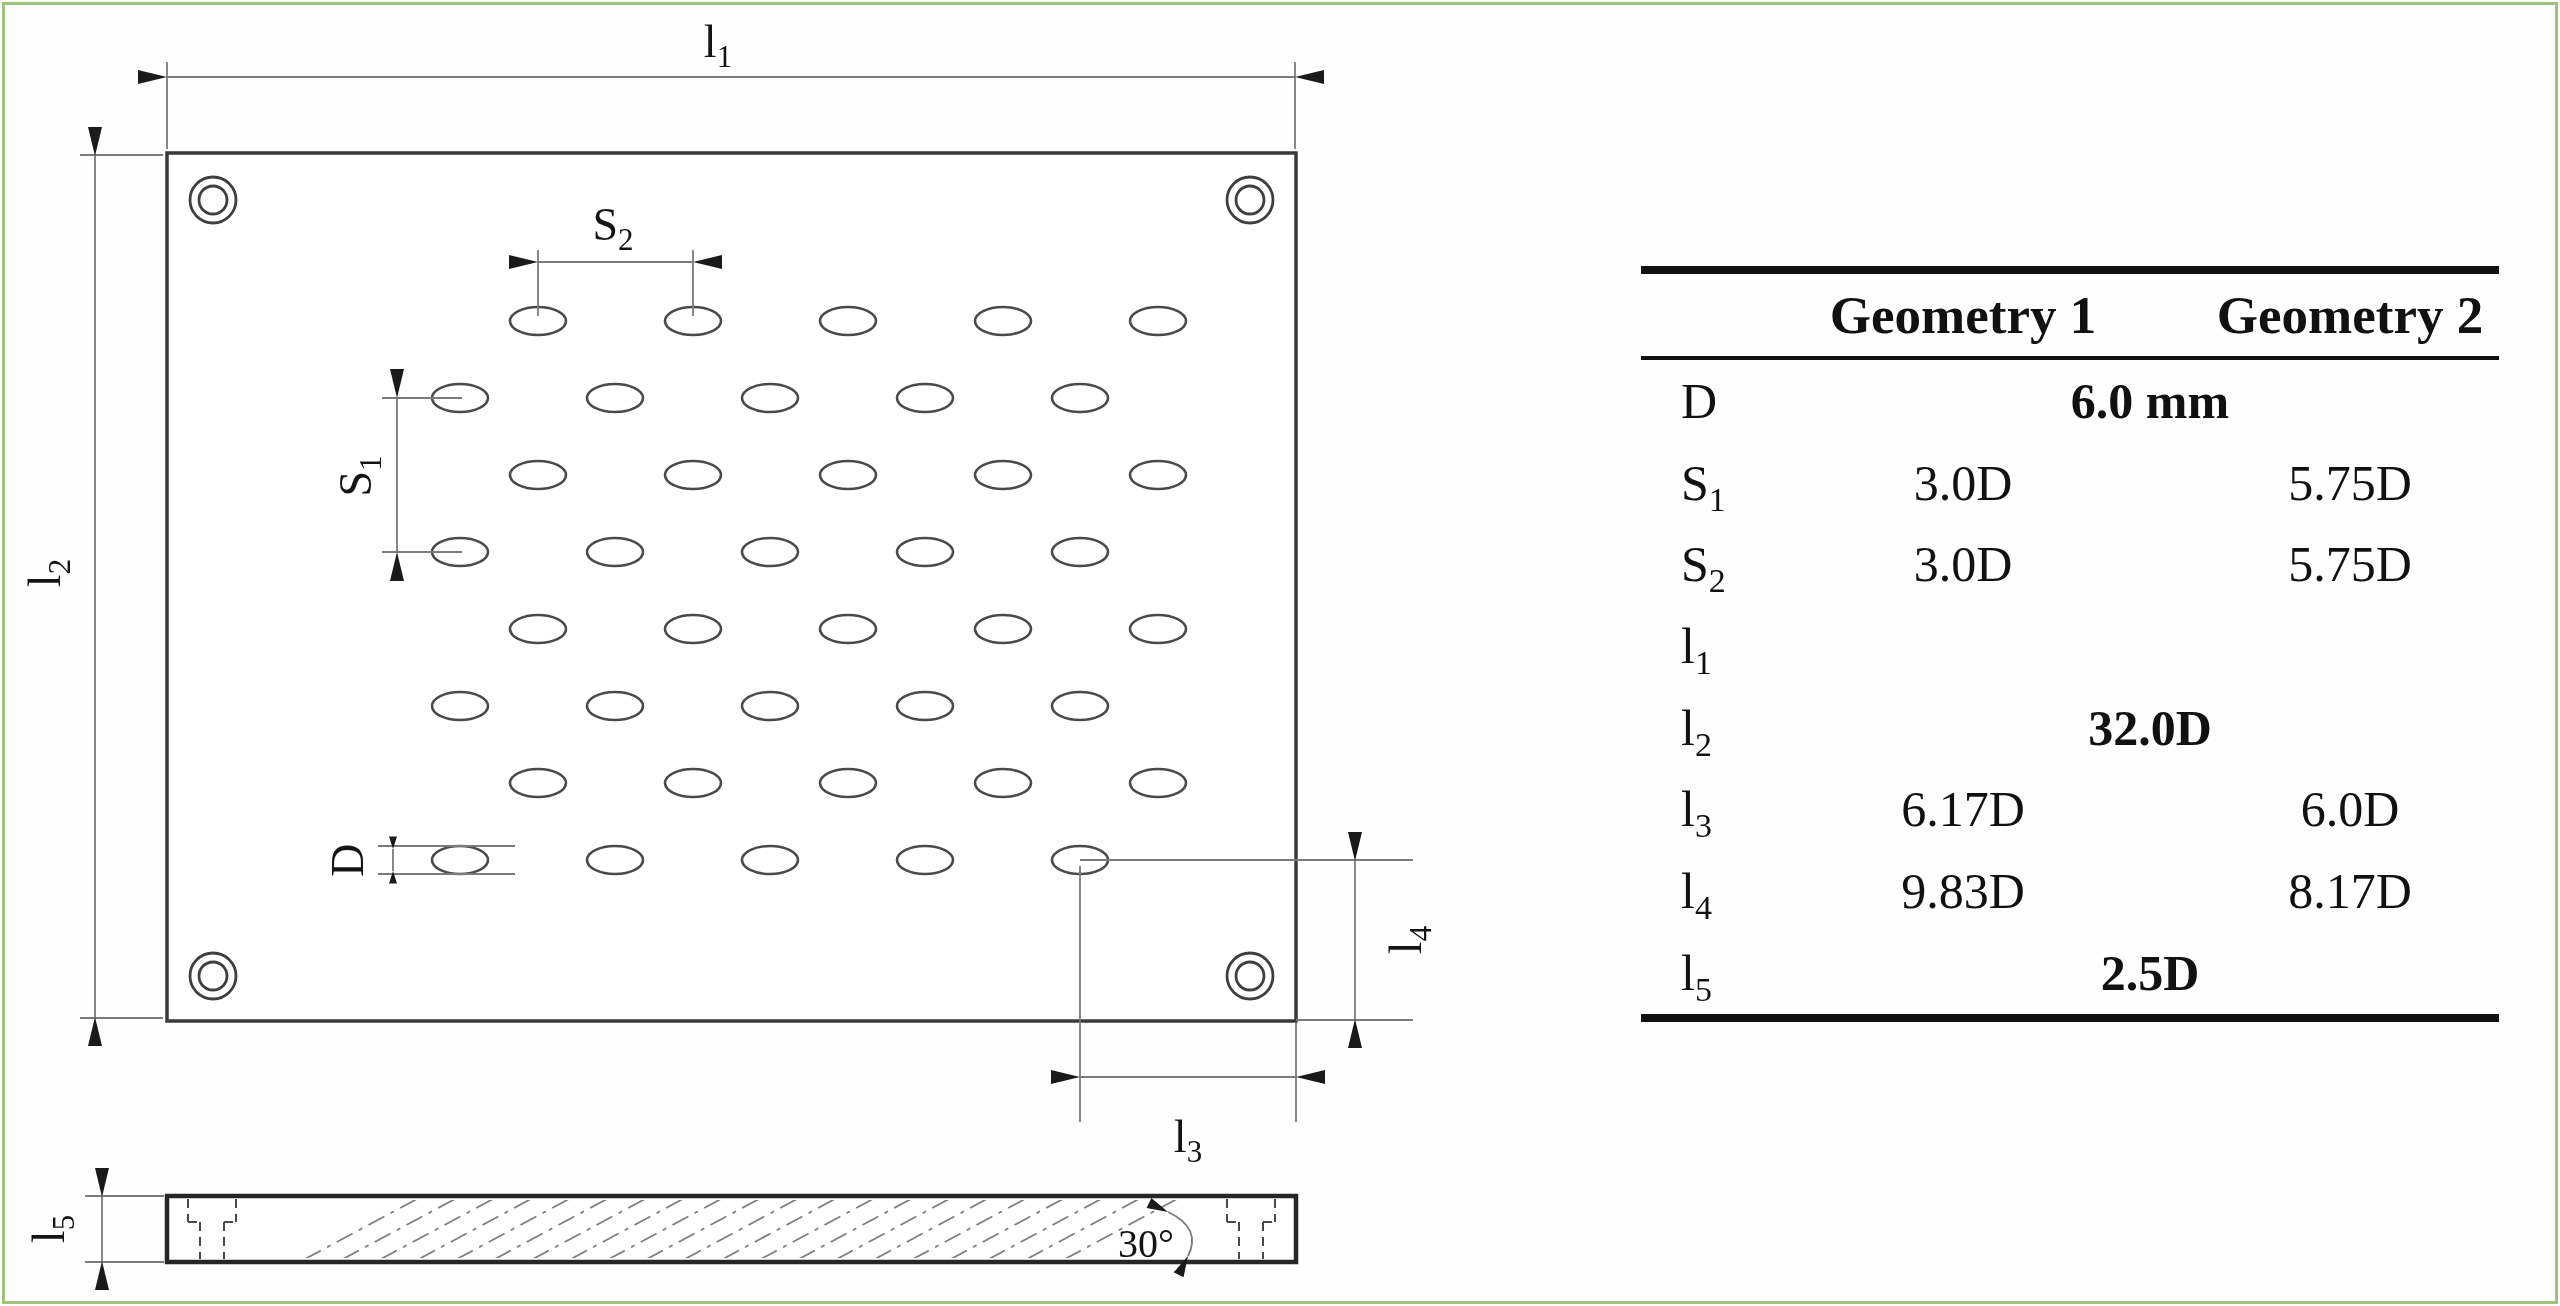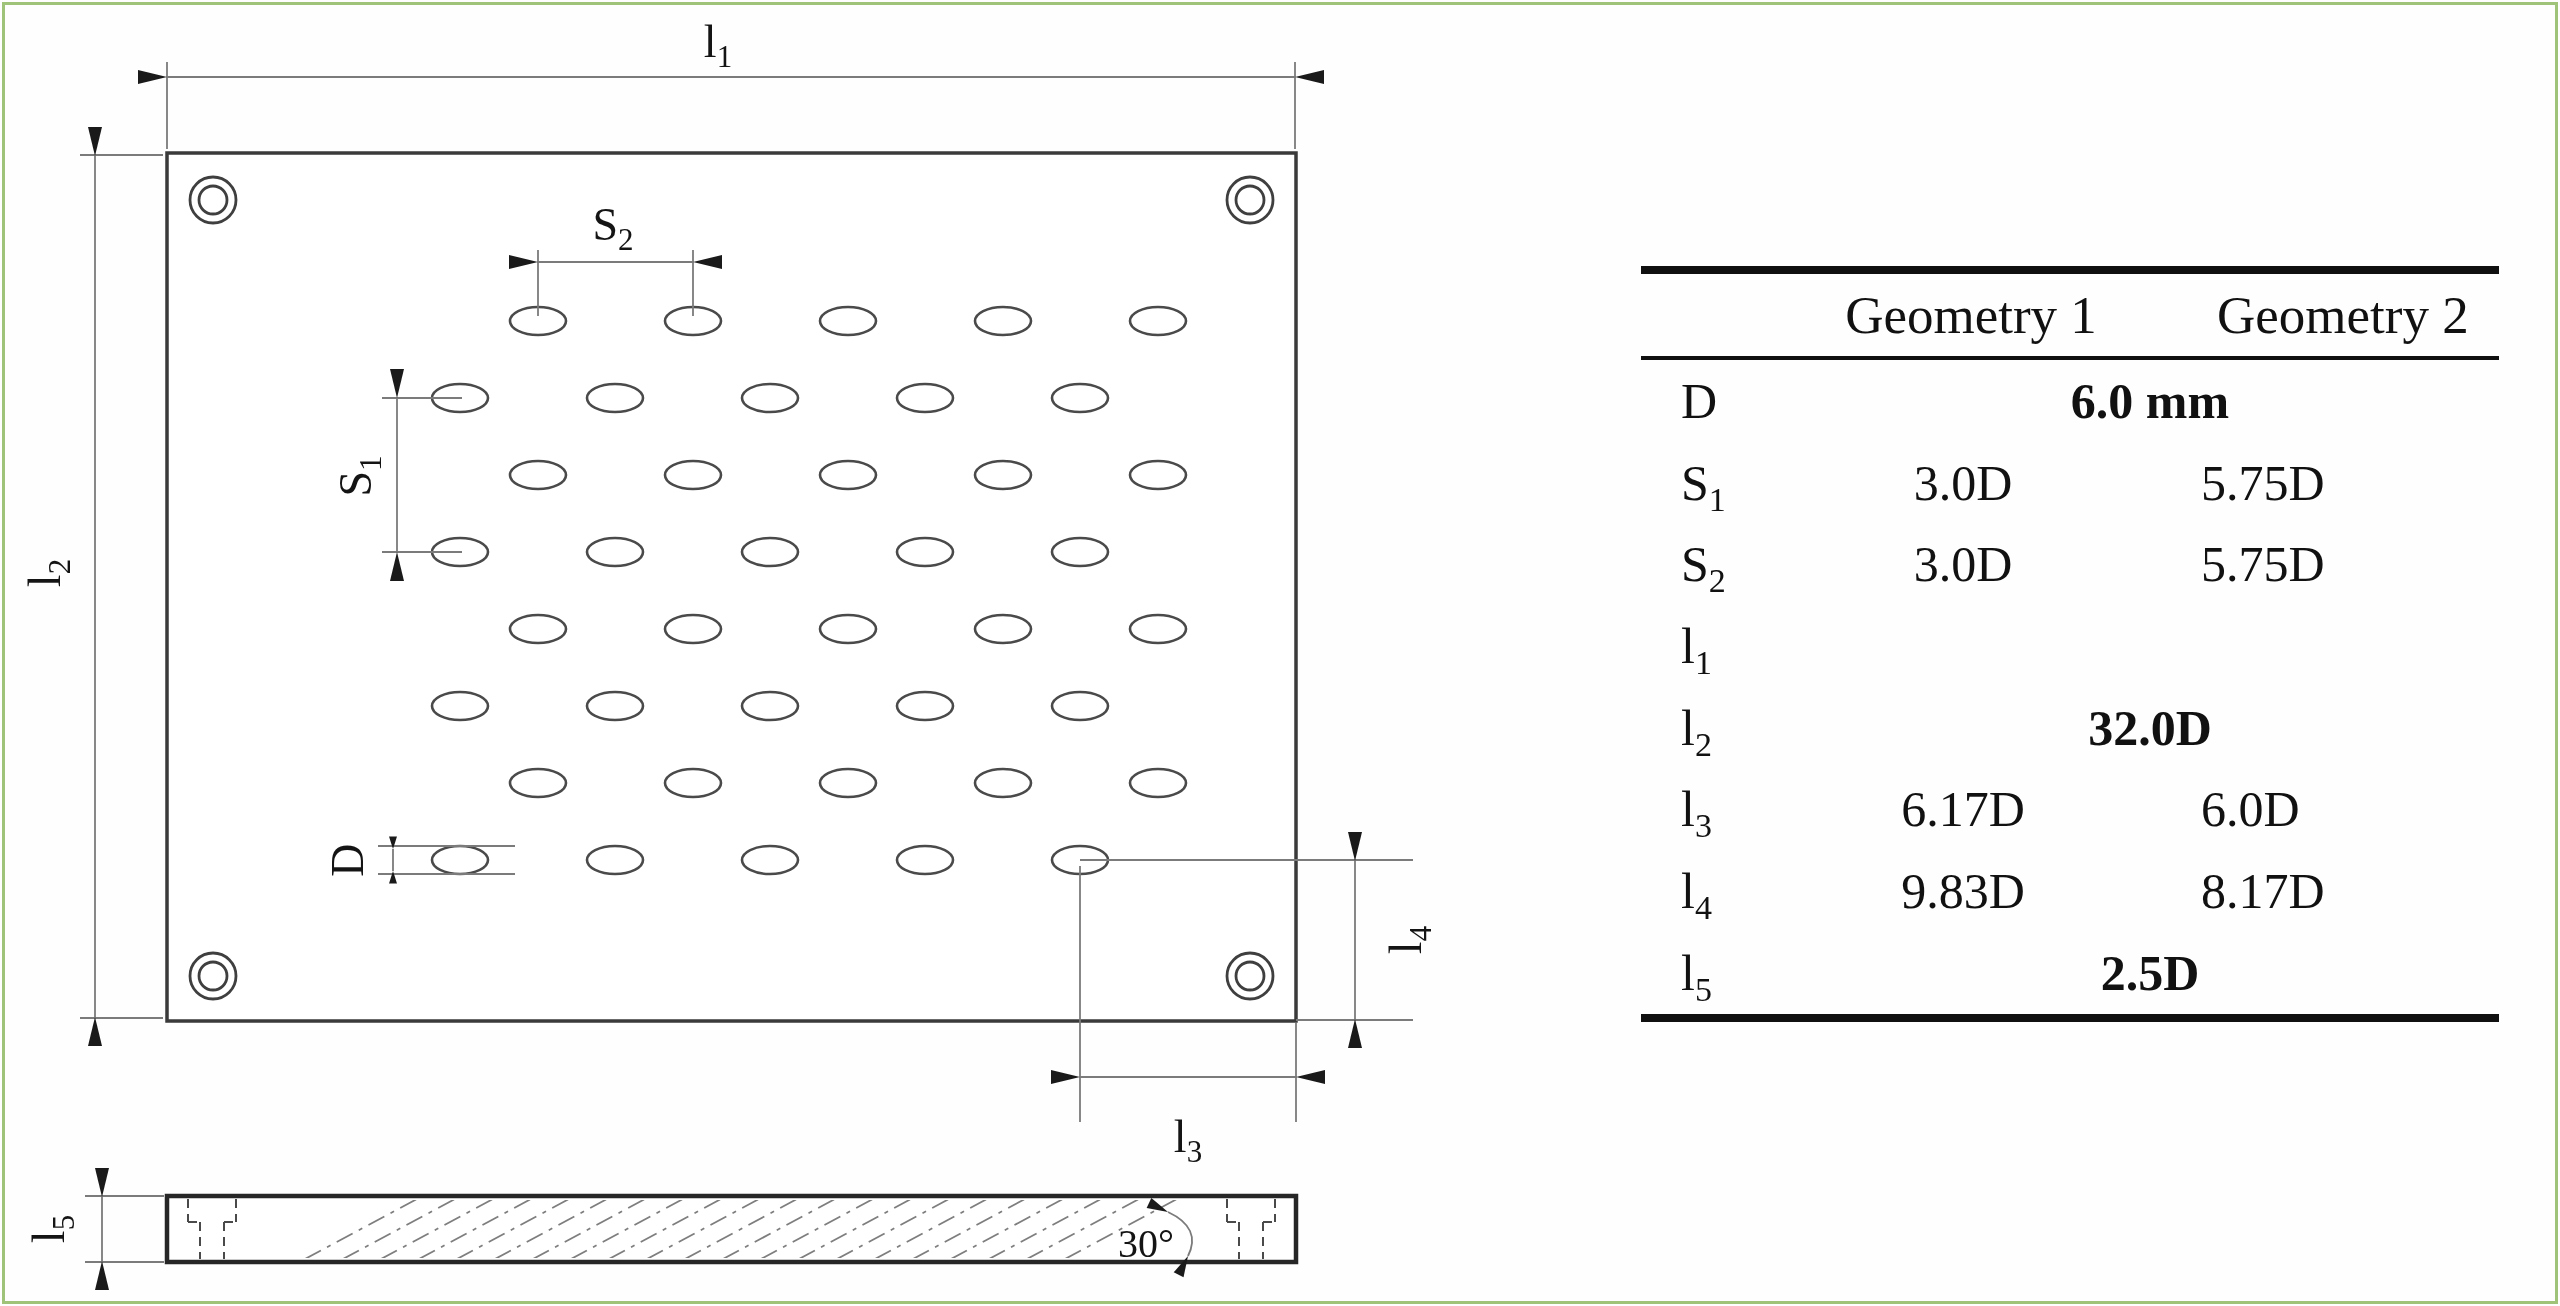--- a/index.html
+++ b/index.html
@@ -22,24 +22,24 @@
   .dimlbl .sub{font-size:31px;}
   .anglelbl{font-family:"Liberation Serif",serif;font-size:40px;fill:#141414;text-anchor:middle;}
 
   
   .geo-table{
     position:absolute;left:1641px;top:266px;width:858px;
     border-top:8px solid #101010;border-bottom:8px solid #101010;
     color:#111;font-size:50px;
   }
   .t-row{display:grid;grid-template-columns:130px 384px 344px;align-items:center;height:81.7px;}
-  .t-head{height:82px;border-bottom:4px solid #101010;font-weight:normal;font-size:53px;gap:8px;}
+  .t-head{height:82px;border-bottom:4px solid #101010;font-weight:bold;font-size:53px;}
   .cell-label{text-align:left;padding-left:40px;}
   .cell-g1{text-align:center;}
-  .cell-g2{padding-left:46px;}
+  .cell-g2{text-align:center;padding-left:46px;}
   .cell-span2{grid-column:2/4;text-align:center;padding-left:30px;font-weight:bold;}
   sub{font-size:34px;line-height:0;}
 </style>
 </head>
 <body>
 
 <div class="page-border"></div>
 
 <svg id="drawing" width="2560" height="1306" viewBox="0 0 2560 1306">
   <defs>

